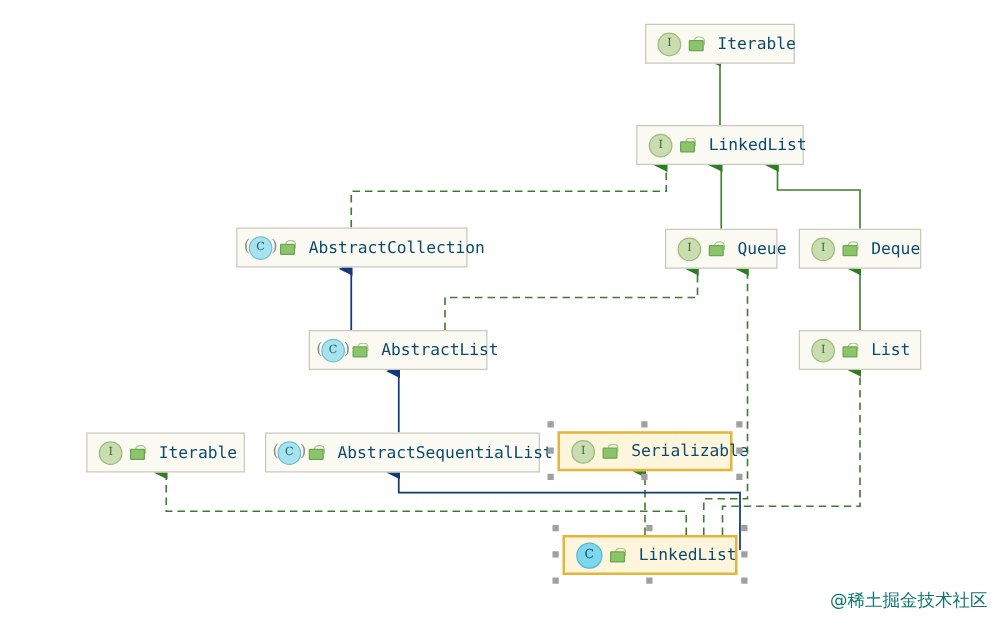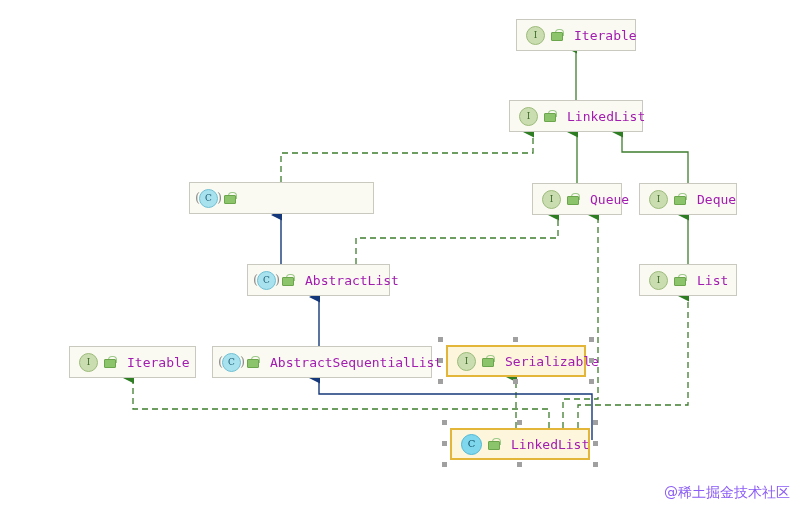--- a/index.html
+++ b/index.html
@@ -66,34 +66,34 @@
   .ico-lock .body{
     position:absolute;left:0;bottom:0;width:10px;height:7px;
     background:#8cc46b;border:1px solid #6ca64c;border-radius:1px;
   }
   .ico-lock .shackle{
     position:absolute;left:4px;top:0;width:7px;height:6px;
     border:1.5px solid #9dc98a;border-bottom:none;
     border-radius:4px 4px 0 0;
   }
   .node-label{
-    font-size:13px;color:#a21caf;
+    font-size:13px;color:#0c4a6e;
     font-family:"DejaVu Sans Mono", monospace;
     letter-spacing:0px;
   }
 
   
   .handle{
     position:absolute;width:5px;height:5px;background:#a0a0a0;z-index:9;
   }
 
   
   #watermark{
-    position:absolute;right:14px;bottom:12px;
-    font-size:14px;color:#8b5cf6;
+    position:absolute;right:14px;bottom:24px;
+    font-size:14px;color:#0f766e;
     font-family:"DejaVu Sans", sans-serif;
     user-select:none;
   }
 </style>
 </head>
 <body>
 
 <div id="canvas">
 
   <svg id="edges" viewBox="0 0 804 514" xmlns="http://www.w3.org/2000/svg">
@@ -165,20 +165,21 @@
   </div>
 
   <div class="node" style="left:189px;top:182px;width:185px;">
     <span class="icon-wrap">
       <span class="ico-ac">C</span>
       <span class="ico-lock">
         <span class="shackle"></span>
           <span class="body"></span>
       </span>
     </span>
+    <span class="node-label">AbstractCollection</span>
   </div>
 
   <div class="node" style="left:532px;top:183px;width:90px;">
     <span class="icon-wrap">
       <span class="ico-i">I</span>
       <span class="ico-lock">
         <span class="shackle"></span>
           <span class="body"></span>
       </span>
     </span>

